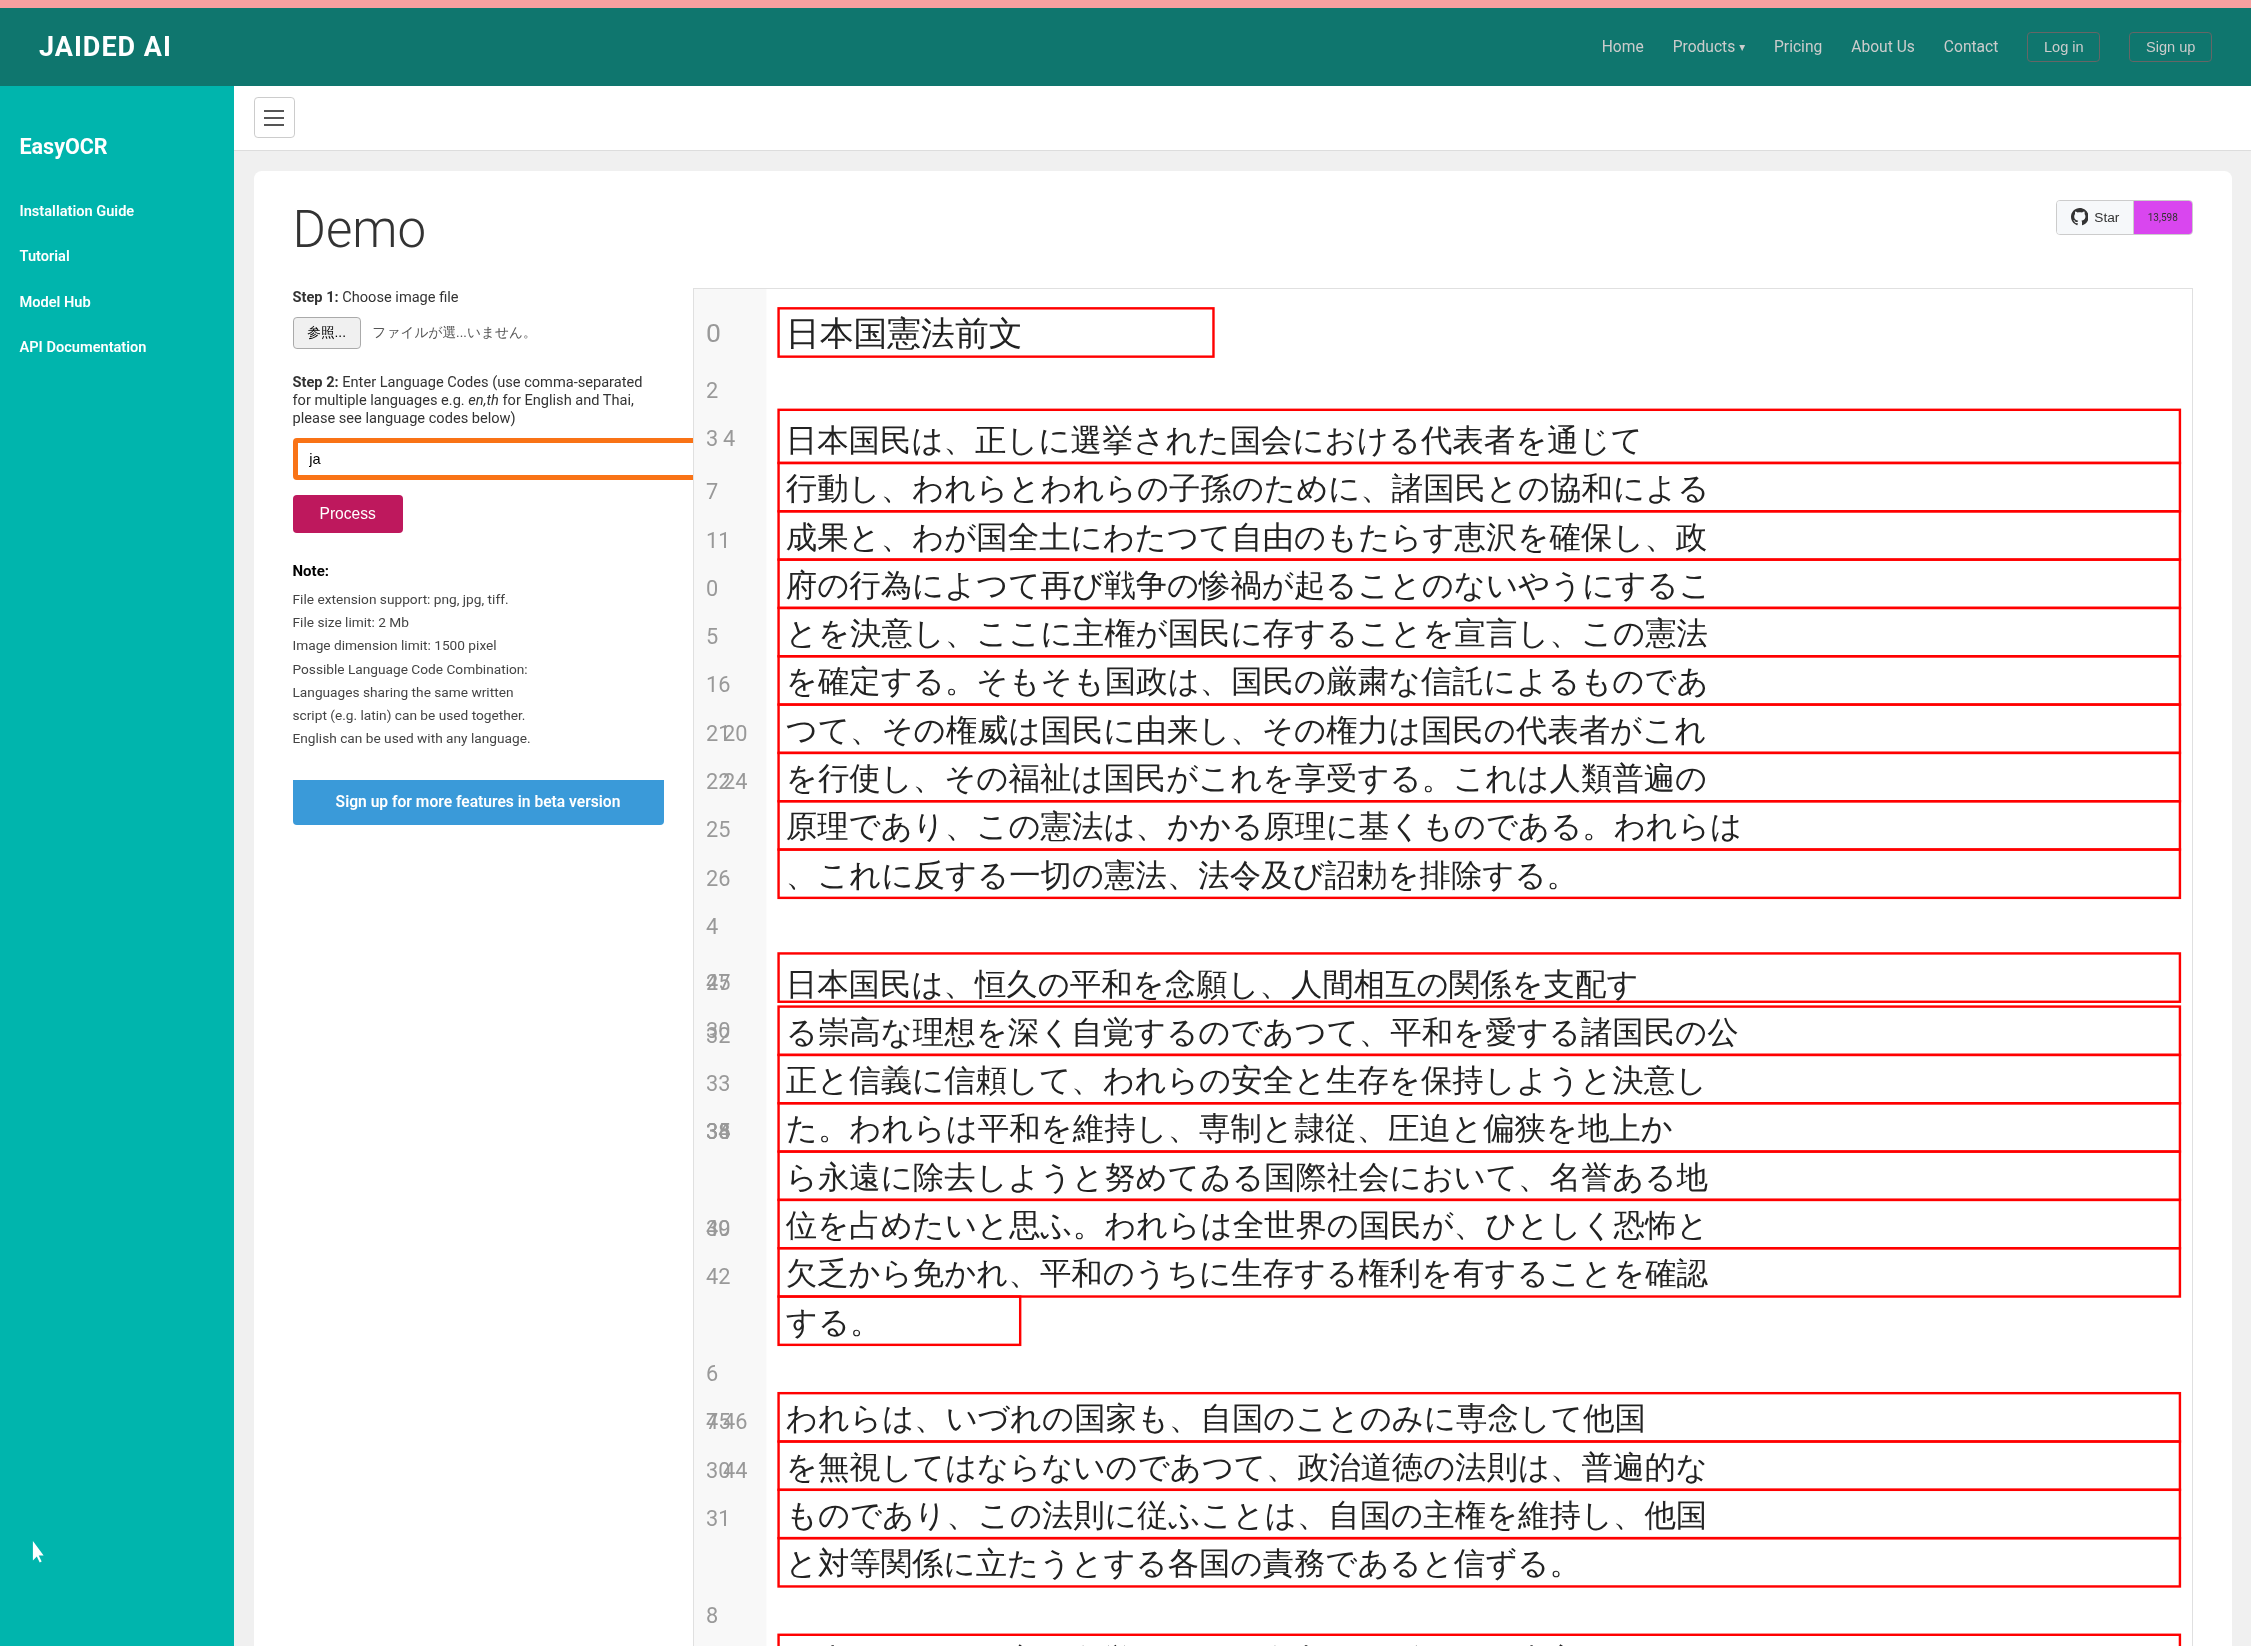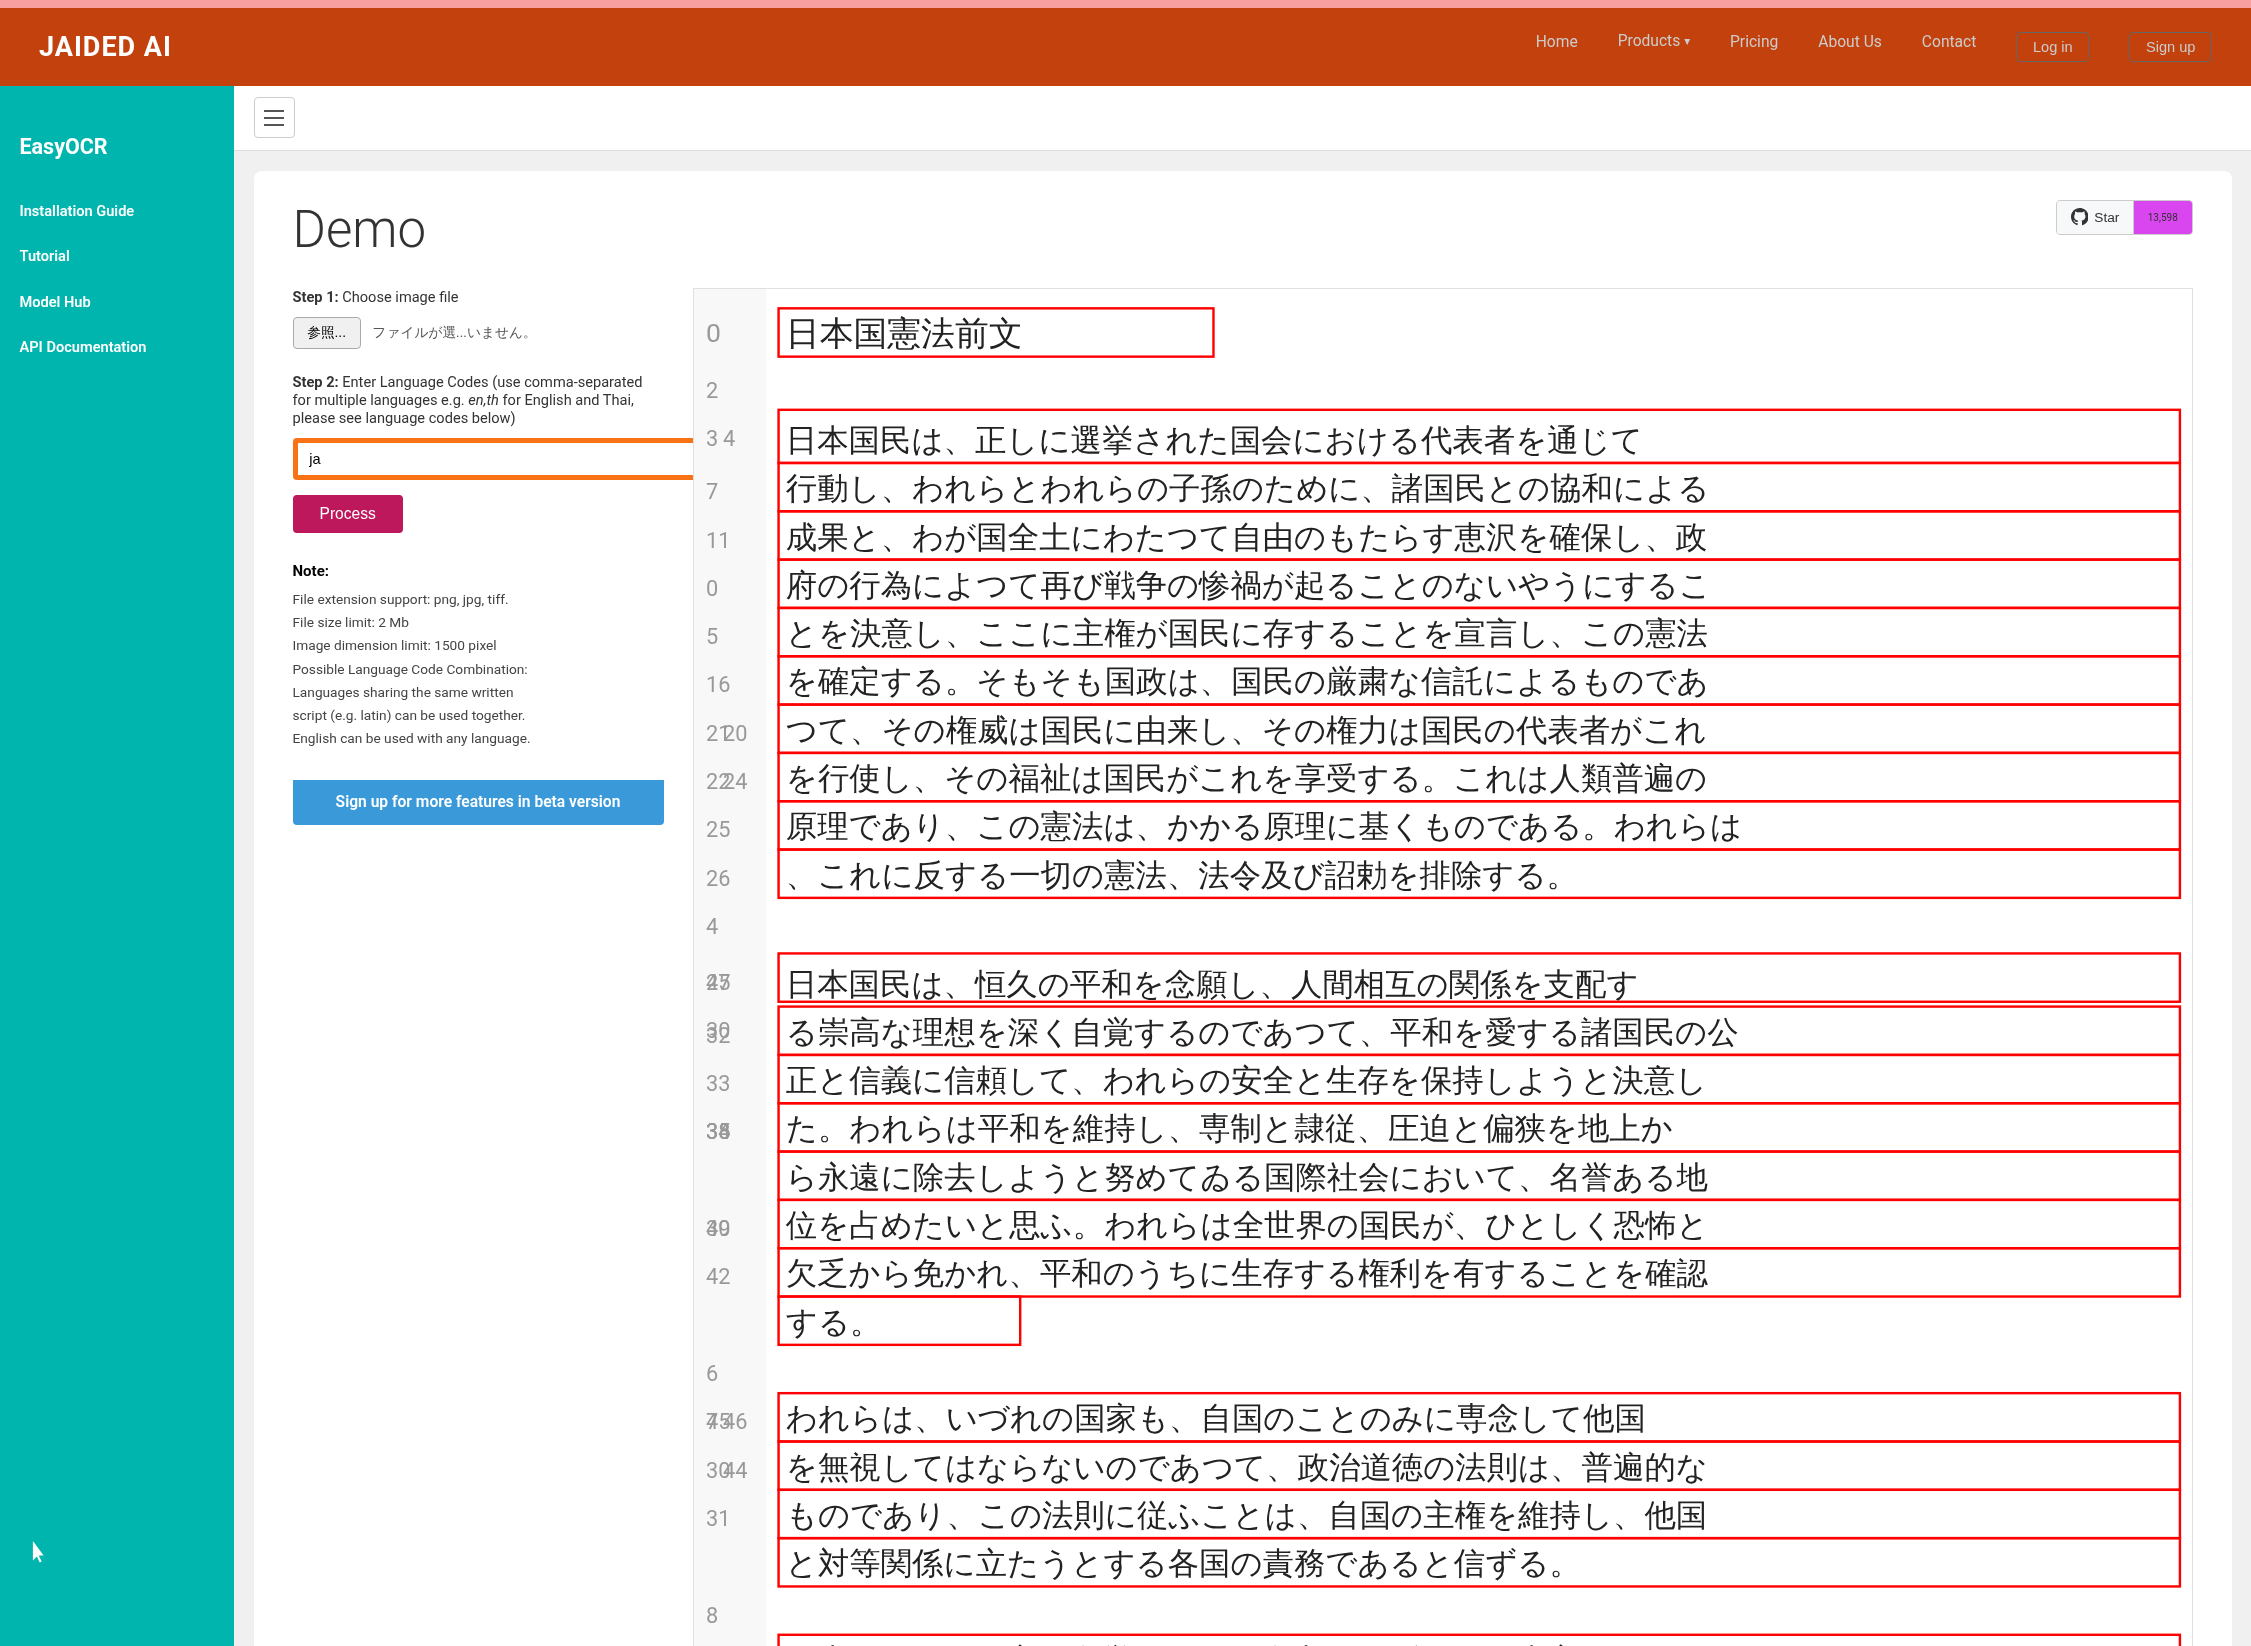--- a/index.html
+++ b/index.html
@@ -3,38 +3,39 @@
   <meta charset="utf-8">
   <style>
     * { margin: 0; padding: 0; box-sizing: border-box; }
     body { font-family: -apple-system, BlinkMacSystemFont, 'Segoe UI', Roboto, sans-serif; background: #f0f0f0; }
 
     
     .top-bar { height: 7.8px; background: #f8a0a0; }
 
     
     .navbar {
-      background: #c2410c;
+      background: #0f766e;
       color: white;
       display: flex;
       align-items: center;
       padding: 0 39px;
       height: 78px;
     }
     .navbar-brand {
       font-size: 27px;
       font-weight: 700;
       color: white;
       text-decoration: none;
       margin-right: auto;
       letter-spacing: 1px;
     }
     .navbar-nav {
       display: flex;
-      gap: 40px;
+      align-items: center;
+      gap: 29px;
       list-style: none;
       margin-left: 40px;
     }
     .navbar-nav a {
       color: #ccc;
       text-decoration: none;
       font-size: 15.6px;
     }
     .navbar-nav .products-link {
       display: flex;

